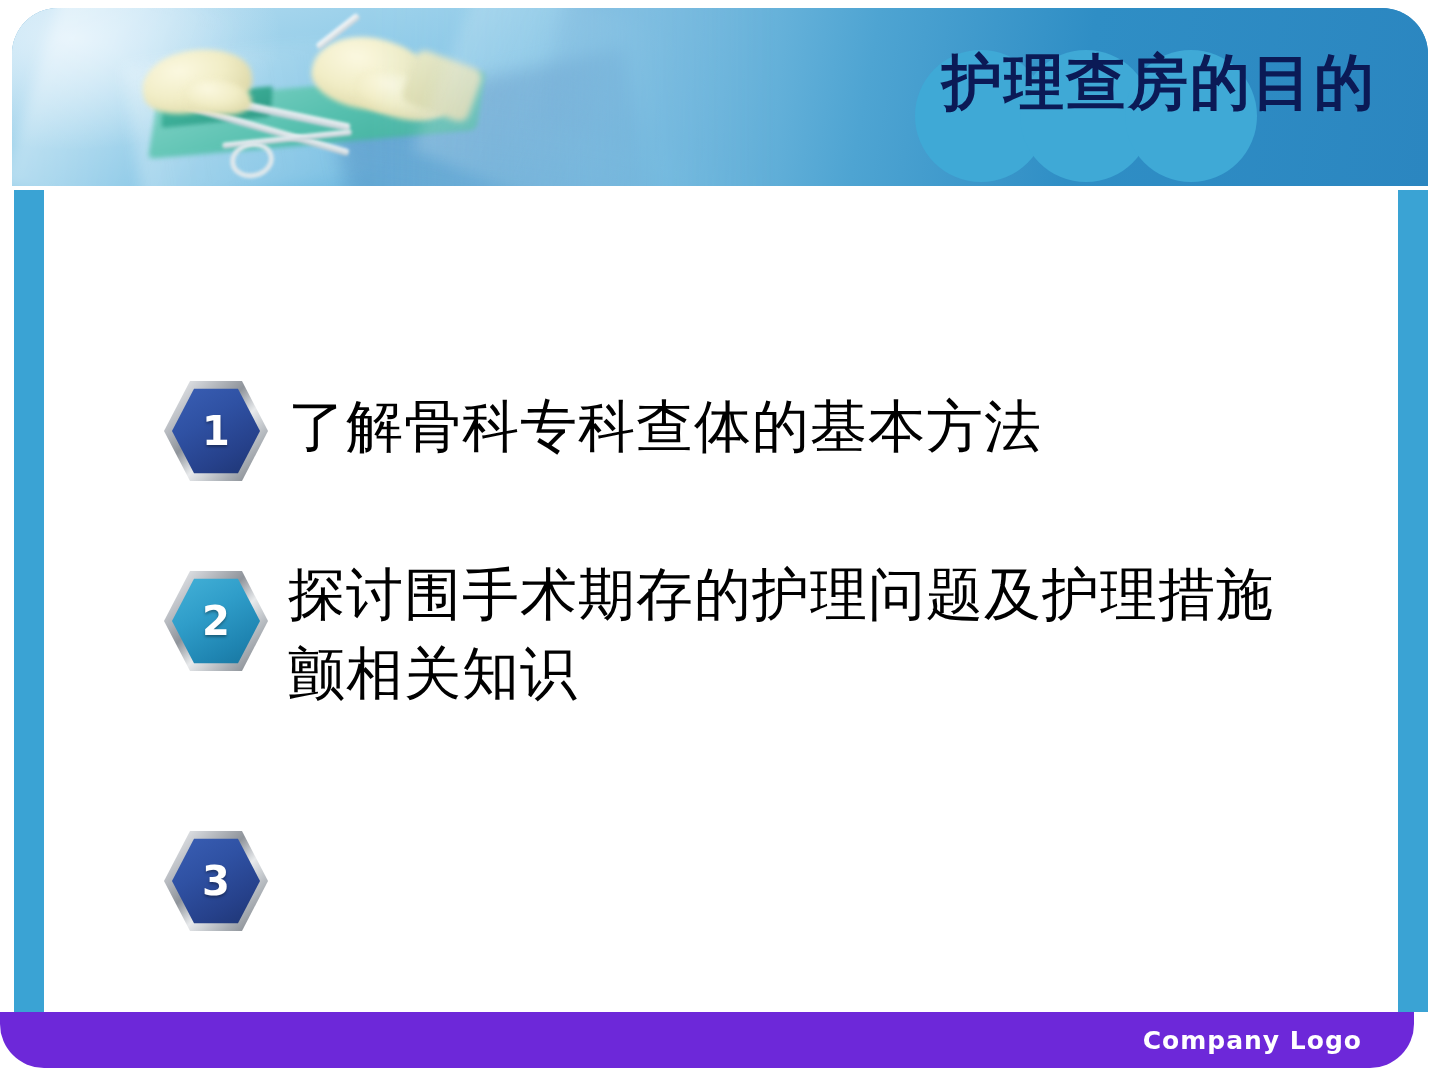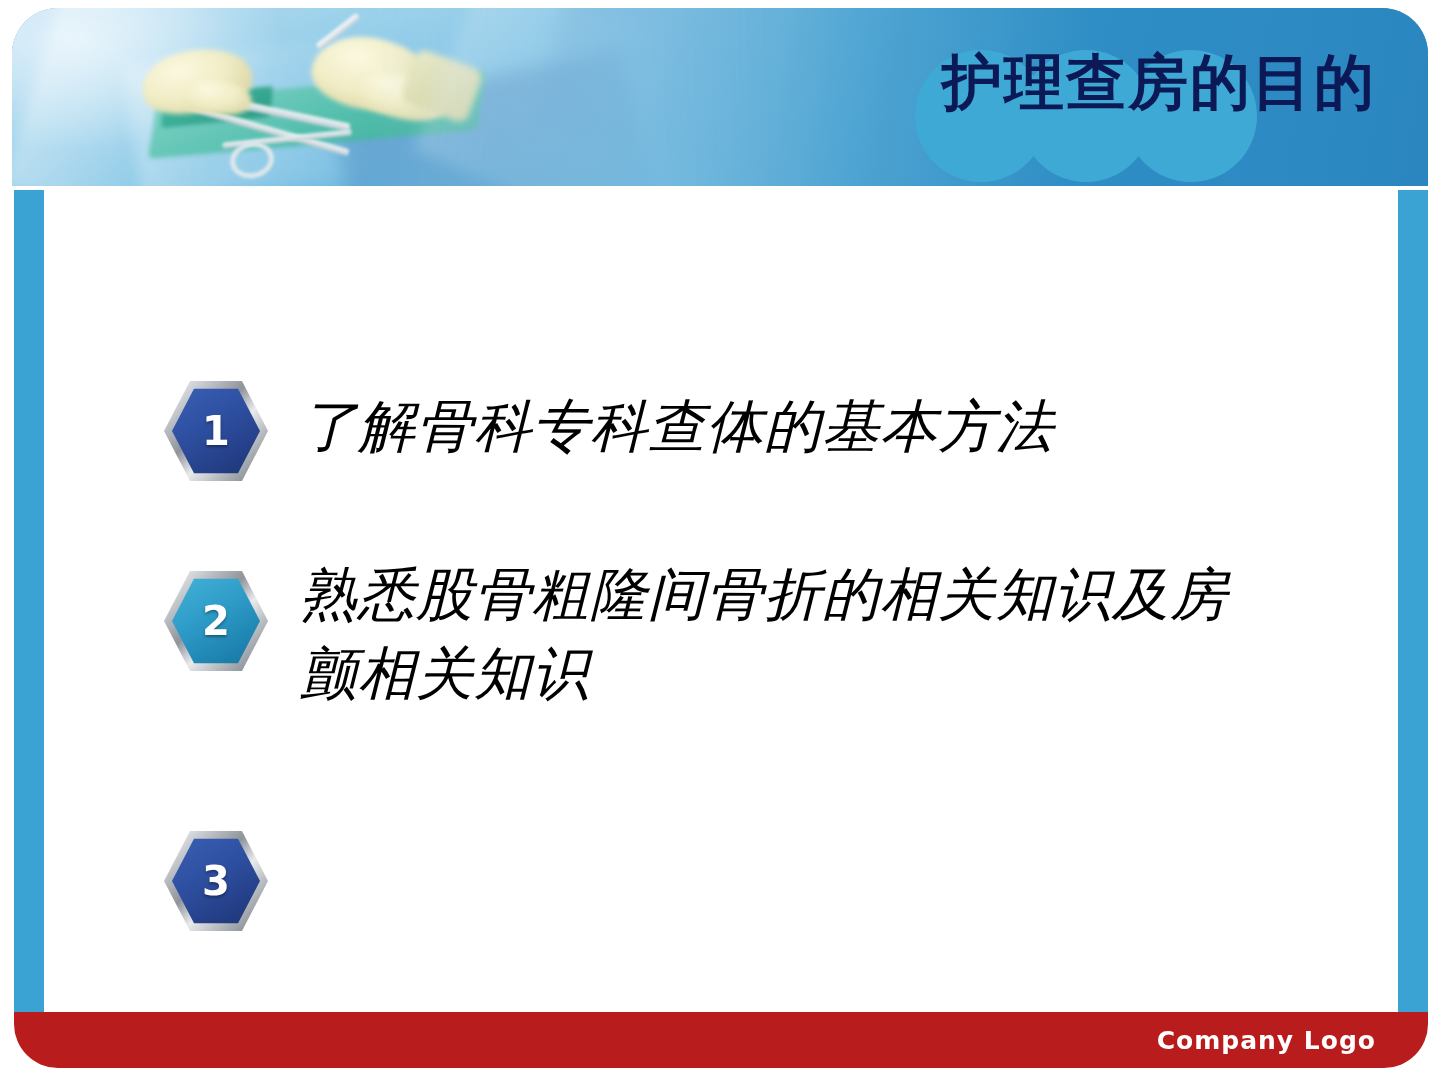--- a/index.html
+++ b/index.html
@@ -237,41 +237,40 @@
     justify-content: center;
     color: #ffffff;
     font-family: "DejaVu Sans", "Liberation Sans", sans-serif;
     font-size: 40px;
     font-weight: bold;
     text-shadow: 0 2px 3px rgba(0,0,0,.35);
     z-index: 2;
   }
 
   .row-text {
-    margin-left: 32px;
+    margin-left: 20px;
     color: #000000;
     font-family: "DejaVu Serif", "Liberation Serif", serif;
     font-size: 57px;
     line-height: 1.38;
     letter-spacing: 1px;
     white-space: pre-line;
-    font-style: italic;
   }
   .row-1 .row-text { margin-top: 12px; max-width: 1000px; }
   .row-2 .row-text { margin-top: -10px; max-width: 1060px; }
   .row-3 .row-text { margin-top: 12px; max-width: 1160px; }
 
   
   .footer {
     position: absolute;
-    left: 14px;
+    left: 0;
     top: 1012px;
     width: 1414px;
     height: 56px;
-    background: #b91c1c;
+    background: #6d28d9;
     border-radius: 0 0 44px 44px;
   }
   .footer-logo {
     position: absolute;
     right: 52px;
     top: 50%;
     transform: translateY(-50%);
     color: #ffffff;
     font-family: "DejaVu Sans", "Liberation Sans", sans-serif;
     font-size: 25px;
@@ -329,21 +328,21 @@
       </div>
       <div class="row-text">了解骨科专科查体的基本方法</div>
     </div>
 
     <div class="row row-2">
       <div class="hex-wrap">
         <div class="hex-outer"></div>
         <div class="hex-inner hex-cyan"></div>
         <div class="hex-num">2</div>
       </div>
-      <div class="row-text">熟悉股骨粗隆间骨折的相关知识及房
+      <div class="row-text">探讨围手术期存的护理问题及护理措施
 颤相关知识</div>
     </div>
 
     <div class="row row-3">
       <div class="hex-wrap">
         <div class="hex-outer"></div>
         <div class="hex-inner hex-dark"></div>
         <div class="hex-num">3</div>
       </div>
     </div>

